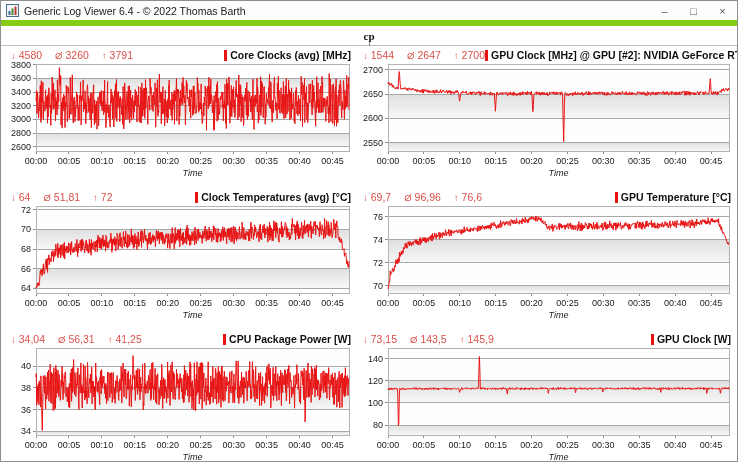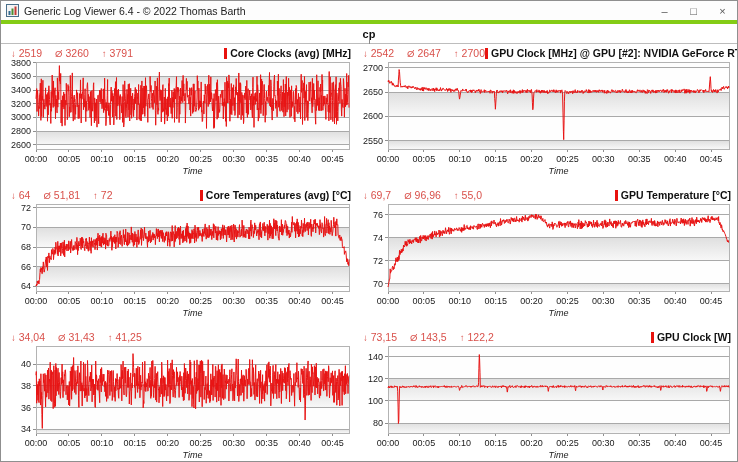--- a/index.html
+++ b/index.html
@@ -2,27 +2,27 @@
 <html><head>
 <meta charset="utf-8">
 <style>
   html,body{margin:0;padding:0;}
   body{
     width:738px;height:462px;box-sizing:border-box;overflow:hidden;
     background:#ffffff;border:1px solid #8f8f8f;
     font-family:"Liberation Sans",sans-serif;
     -webkit-font-smoothing:antialiased;
   }
-  .titlebar{height:19px;display:flex;align-items:center;background:#fdfdfd;border-bottom:4px solid #84cc16;}
+  .titlebar{height:19px;display:flex;align-items:center;background:#fdfdfd;border-bottom:6px solid #84cc16;}
   .app-icon{width:13px;height:13px;margin-left:5px;flex:0 0 auto;}
   .win-title{flex:1;font-size:10.5px;color:#222;margin-left:5px;white-space:nowrap;}
   .win-controls{display:flex;height:100%;}
   .win-btn{width:29px;height:100%;display:flex;align-items:center;justify-content:center;
     font-size:11px;color:#565656;cursor:default;}
-  .tabbar{position:relative;height:20px;}
+  .tabbar{position:relative;height:20px;font-family:Liberation Serif, serif;}
   .tab-label{position:absolute;left:50%;top:4px;transform:translateX(-50%);
     font-size:11px;font-weight:bold;color:#111;}
   .tab-underline{position:absolute;left:0;right:0;bottom:0;height:0;border-bottom:1px solid #bdbdbd;}
   .tab-tick{position:absolute;left:50%;bottom:0;height:4px;width:0;border-left:1px solid #8a8a8a;}
   .grid{display:grid;grid-template-columns:344px 372px;column-gap:8px;row-gap:11px;
     padding:2px 0 0 8px;}
   .chart{display:flex;flex-direction:column;}
   .chart-header{height:14px;display:flex;align-items:center;justify-content:space-between;padding:0 2px;}
   .stats{display:flex;gap:13px;font-size:10.5px;color:#d9504a;white-space:nowrap;}
   .stat{display:flex;align-items:baseline;gap:3px;}
@@ -55,21 +55,21 @@
   <div class="tab-tick"></div>
 </div>
 
 <div class="grid">
 
   <div class="chart">
     <div class="chart-header">
       <div class="stats" style="color: rgb(217, 80, 74);">
         <span class="stat">
             <span class="g">↓</span>
-            <span>2519</span>
+            <span>4580</span>
           </span>
         <span class="stat">
             <span class="g">Ø</span>
             <span>3260</span>
           </span>
         <span class="stat">
             <span class="g">↑</span>
             <span>3791</span>
           </span>
       </div>
@@ -138,21 +138,21 @@
         <rect x="27" y="2" width="313" height="87" fill="none" stroke="#b3b3b3" shape-rendering="crispEdges"></rect>
         <polyline points="27.0,38.80 27.3,34.18 27.7,28.57 28.0,51.49 28.3,38.31 28.6,30.48 29.0,37.36 29.3,44.66 29.6,56.08 30.0,46.70 30.3,48.56 30.6,34.90 31.0,32.27 31.3,23.10 31.6,41.76 31.9,60.40 32.3,18.84 32.6,56.40 32.9,37.33 33.3,36.17 33.6,40.34 33.9,20.27 34.3,57.38 34.6,42.42 34.9,39.31 35.2,46.70 35.6,45.21 35.9,49.16 36.2,37.66 36.6,27.85 36.9,45.33 37.2,46.43 37.6,34.73 37.9,44.26 38.2,34.39 38.5,61.24 38.9,32.52 39.2,54.88 39.5,30.72 39.9,25.77 40.2,30.28 40.5,39.34 40.9,45.22 41.2,43.25 41.5,48.54 41.8,63.46 42.2,31.46 42.5,51.25 42.8,34.63 43.2,15.07 43.5,34.04 43.8,38.21 44.2,47.46 44.5,20.95 44.8,44.53 45.1,46.33 45.5,30.68 45.8,31.08 46.1,27.77 46.5,58.89 46.8,35.37 47.1,44.31 47.4,39.00 47.8,50.40 48.1,52.88 48.4,17.83 48.8,47.17 49.1,31.62 49.4,32.03 49.8,39.65 50.1,18.59 50.4,5.61 50.7,21.20 51.1,15.28 51.4,23.94 51.7,13.42 52.1,62.97 52.4,40.23 52.7,41.43 53.1,66.14 53.4,47.83 53.7,35.74 54.0,47.27 54.4,41.10 54.7,31.94 55.0,49.07 55.4,39.92 55.7,33.89 56.0,65.48 56.4,40.34 56.7,41.35 57.0,45.10 57.3,23.32 57.7,42.54 58.0,44.88 58.3,59.73 58.7,56.45 59.0,24.56 59.3,31.16 59.7,26.31 60.0,35.60 60.3,56.71 60.6,46.90 61.0,52.55 61.3,15.45 61.6,28.28 62.0,52.20 62.3,39.32 62.6,36.36 63.0,29.71 63.3,12.92 63.6,44.31 63.9,53.65 64.3,61.08 64.6,39.19 64.9,36.36 65.3,35.05 65.6,42.49 65.9,59.54 66.2,45.14 66.6,54.30 66.9,39.09 67.2,38.76 67.6,29.88 67.9,36.61 68.2,46.92 68.6,32.65 68.9,43.42 69.2,58.65 69.5,50.14 69.9,44.83 70.2,58.40 70.5,33.60 70.9,33.85 71.2,38.35 71.5,19.89 71.9,38.76 72.2,63.02 72.5,33.88 72.8,39.33 73.2,38.58 73.5,31.66 73.8,31.61 74.2,17.83 74.5,49.68 74.8,38.88 75.2,47.19 75.5,44.62 75.8,34.48 76.1,28.75 76.5,43.93 76.8,61.59 77.1,41.09 77.5,42.80 77.8,51.25 78.1,26.04 78.5,22.69 78.8,29.29 79.1,41.66 79.4,34.39 79.8,50.34 80.1,36.59 80.4,48.19 80.8,41.38 81.1,57.63 81.4,31.47 81.8,49.64 82.1,50.24 82.4,65.73 82.7,30.94 83.1,30.36 83.4,49.02 83.7,51.21 84.1,42.20 84.4,25.12 84.7,22.74 85.0,46.08 85.4,62.90 85.7,37.90 86.0,60.92 86.4,42.77 86.7,46.72 87.0,58.08 87.4,39.02 87.7,55.29 88.0,67.16 88.3,43.45 88.7,43.31 89.0,35.27 89.3,55.74 89.7,63.79 90.0,34.79 90.3,34.94 90.7,30.23 91.0,41.90 91.3,30.55 91.6,37.02 92.0,43.75 92.3,28.47 92.6,41.60 93.0,48.74 93.3,47.04 93.6,39.03 94.0,42.05 94.3,28.84 94.6,52.60 94.9,42.97 95.3,50.26 95.6,18.09 95.9,38.20 96.3,41.20 96.6,48.62 96.9,65.66 97.3,59.80 97.6,42.58 97.9,48.33 98.2,35.52 98.6,19.53 98.9,50.80 99.2,45.23 99.6,55.43 99.9,42.78 100.2,45.14 100.6,56.53 100.9,62.08 101.2,64.94 101.5,44.54 101.9,31.15 102.2,27.06 102.5,41.15 102.9,30.64 103.2,35.27 103.5,57.07 103.8,33.34 104.2,41.82 104.5,36.20 104.8,64.91 105.2,53.73 105.5,28.60 105.8,34.02 106.2,35.66 106.5,21.68 106.8,56.21 107.1,45.24 107.5,17.54 107.8,59.51 108.1,29.88 108.5,37.91 108.8,46.09 109.1,40.61 109.5,29.14 109.8,37.06 110.1,44.49 110.4,36.47 110.8,59.61 111.1,34.71 111.4,34.50 111.8,43.51 112.1,45.52 112.4,44.71 112.8,52.93 113.1,36.53 113.4,51.99 113.7,62.40 114.1,24.56 114.4,42.63 114.7,67.02 115.1,62.74 115.4,41.50 115.7,20.91 116.1,32.56 116.4,38.89 116.7,56.40 117.0,57.68 117.4,48.93 117.7,39.96 118.0,29.33 118.4,43.87 118.7,34.43 119.0,57.16 119.3,24.28 119.7,39.49 120.0,49.92 120.3,23.66 120.7,61.01 121.0,45.24 121.3,37.97 121.7,28.29 122.0,54.83 122.3,35.95 122.6,58.27 123.0,52.01 123.3,45.72 123.6,33.15 124.0,41.19 124.3,46.92 124.6,56.59 125.0,38.99 125.3,49.96 125.6,36.28 125.9,33.35 126.3,27.42 126.6,43.60 126.9,34.78 127.3,29.51 127.6,33.87 127.9,60.06 128.3,37.07 128.6,38.50 128.9,32.96 129.2,44.76 129.6,24.48 129.9,35.84 130.2,59.23 130.6,48.48 130.9,44.24 131.2,60.44 131.6,36.99 131.9,25.31 132.2,61.01 132.5,51.16 132.9,20.91 133.2,54.37 133.5,52.79 133.9,28.14 134.2,41.87 134.5,47.69 134.9,25.98 135.2,54.05 135.5,26.00 135.8,56.48 136.2,43.81 136.5,17.68 136.8,46.21 137.2,30.21 137.5,25.75 137.8,33.88 138.1,38.82 138.5,47.30 138.8,62.37 139.1,39.73 139.5,37.83 139.8,33.88 140.1,37.15 140.5,43.17 140.8,48.25 141.1,16.34 141.4,26.84 141.8,31.61 142.1,25.45 142.4,38.27 142.8,41.69 143.1,47.48 143.4,33.19 143.8,36.58 144.1,49.46 144.4,30.24 144.7,35.49 145.1,35.53 145.4,42.72 145.7,39.26 146.1,20.96 146.4,50.18 146.7,65.20 147.1,47.73 147.4,26.21 147.7,35.20 148.0,44.72 148.4,17.85 148.7,52.27 149.0,54.36 149.4,47.89 149.7,50.30 150.0,26.49 150.4,12.03 150.7,35.93 151.0,40.66 151.3,40.00 151.7,29.72 152.0,35.62 152.3,61.93 152.7,30.54 153.0,30.27 153.3,52.21 153.7,25.97 154.0,24.64 154.3,51.46 154.6,48.55 155.0,47.96 155.3,36.99 155.6,64.09 156.0,55.94 156.3,28.38 156.6,49.42 156.9,48.10 157.3,54.66 157.6,50.95 157.9,38.81 158.3,61.00 158.6,38.41 158.9,36.79 159.3,56.32 159.6,23.64 159.9,25.89 160.2,18.07 160.6,38.89 160.9,47.05 161.2,37.94 161.6,47.59 161.9,47.63 162.2,53.65 162.6,47.02 162.9,30.15 163.2,58.31 163.5,37.49 163.9,47.54 164.2,32.05 164.5,42.26 164.9,40.00 165.2,28.41 165.5,62.35 165.9,29.18 166.2,36.81 166.5,39.06 166.8,29.58 167.2,25.83 167.5,16.70 167.8,58.80 168.2,47.53 168.5,27.10 168.8,31.75 169.2,31.74 169.5,27.58 169.8,40.60 170.1,62.59 170.5,36.23 170.8,54.27 171.1,29.35 171.5,28.17 171.8,43.53 172.1,37.12 172.5,40.90 172.8,29.00 173.1,20.49 173.4,27.87 173.8,42.70 174.1,15.45 174.4,35.85 174.8,23.82 175.1,38.17 175.4,40.86 175.7,38.43 176.1,33.29 176.4,63.07 176.7,50.45 177.1,26.35 177.4,18.38 177.7,29.64 178.1,21.31 178.4,35.38 178.7,37.21 179.0,34.97 179.4,41.17 179.7,41.69 180.0,44.07 180.4,36.59 180.7,27.76 181.0,50.02 181.4,37.39 181.7,56.11 182.0,28.40 182.3,35.15 182.7,27.60 183.0,30.77 183.3,43.27 183.7,53.38 184.0,45.72 184.3,23.92 184.7,51.76 185.0,23.85 185.3,46.26 185.6,34.74 186.0,30.86 186.3,49.48 186.6,51.25 187.0,51.49 187.3,50.28 187.6,47.50 188.0,37.97 188.3,15.68 188.6,29.53 188.9,20.91 189.3,44.76 189.6,50.23 189.9,28.12 190.3,48.50 190.6,40.77 190.9,45.21 191.3,41.09 191.6,47.07 191.9,32.23 192.2,21.95 192.6,52.17 192.9,50.17 193.2,61.58 193.6,61.15 193.9,53.50 194.2,41.60 194.5,41.05 194.9,53.98 195.2,34.86 195.5,36.45 195.9,43.00 196.2,23.94 196.5,34.04 196.9,26.16 197.2,38.41 197.5,68.41 197.8,37.40 198.2,31.62 198.5,24.53 198.8,34.97 199.2,46.56 199.5,36.12 199.8,15.27 200.2,44.21 200.5,24.14 200.8,41.61 201.1,33.44 201.5,42.03 201.8,16.87 202.1,39.28 202.5,32.65 202.8,33.93 203.1,44.12 203.5,50.94 203.8,46.23 204.1,38.59 204.4,42.47 204.8,68.38 205.1,33.58 205.4,67.51 205.8,49.92 206.1,43.37 206.4,29.64 206.8,31.39 207.1,40.66 207.4,37.20 207.7,22.55 208.1,59.25 208.4,19.72 208.7,27.62 209.1,57.84 209.4,44.89 209.7,36.16 210.1,52.62 210.4,49.63 210.7,51.33 211.0,44.20 211.4,34.34 211.7,37.26 212.0,37.57 212.4,31.46 212.7,30.45 213.0,32.88 213.3,45.67 213.7,29.97 214.0,30.56 214.3,58.98 214.7,42.29 215.0,46.54 215.3,38.63 215.7,45.68 216.0,22.20 216.3,48.94 216.6,61.30 217.0,41.69 217.3,66.47 217.6,17.17 218.0,24.57 218.3,43.00 218.6,21.23 219.0,42.98 219.3,23.21 219.6,27.97 219.9,14.91 220.3,20.27 220.6,40.44 220.9,61.25 221.3,39.09 221.6,54.25 221.9,40.94 222.3,23.53 222.6,53.77 222.9,54.68 223.2,34.58 223.6,27.61 223.9,45.68 224.2,41.09 224.6,24.81 224.9,41.07 225.2,50.63 225.6,37.67 225.9,55.48 226.2,53.84 226.5,26.89 226.9,34.42 227.2,18.47 227.5,33.28 227.9,35.15 228.2,33.75 228.5,32.33 228.9,58.09 229.2,42.97 229.5,41.45 229.8,12.97 230.2,54.87 230.5,36.32 230.8,22.76 231.2,42.76 231.5,22.79 231.8,24.80 232.1,59.72 232.5,43.86 232.8,32.40 233.1,40.96 233.5,55.29 233.8,34.88 234.1,41.09 234.5,63.66 234.8,61.18 235.1,35.59 235.4,37.98 235.8,32.92 236.1,39.66 236.4,31.10 236.8,26.07 237.1,39.88 237.4,53.06 237.8,20.41 238.1,48.21 238.4,57.44 238.7,33.83 239.1,28.66 239.4,54.37 239.7,43.67 240.1,35.66 240.4,35.53 240.7,30.01 241.1,39.98 241.4,36.04 241.7,49.94 242.0,49.30 242.4,33.77 242.7,37.65 243.0,51.69 243.4,57.88 243.7,27.60 244.0,17.14 244.4,45.37 244.7,36.54 245.0,67.39 245.3,36.49 245.7,39.70 246.0,33.42 246.3,44.46 246.7,32.62 247.0,41.12 247.3,41.48 247.7,37.87 248.0,16.31 248.3,50.03 248.6,24.72 249.0,30.61 249.3,61.11 249.6,48.28 250.0,58.13 250.3,38.55 250.6,32.94 250.9,49.53 251.3,50.04 251.6,14.71 251.9,53.58 252.3,43.86 252.6,19.03 252.9,44.91 253.3,21.23 253.6,24.63 253.9,26.07 254.2,55.71 254.6,44.55 254.9,34.81 255.2,24.43 255.6,38.55 255.9,43.35 256.2,62.28 256.6,41.61 256.9,55.25 257.2,33.07 257.5,31.09 257.9,40.70 258.2,38.24 258.5,37.31 258.9,41.03 259.2,42.78 259.5,25.46 259.9,35.77 260.2,22.39 260.5,12.44 260.8,45.74 261.2,37.65 261.5,47.01 261.8,19.85 262.2,25.62 262.5,49.91 262.8,50.77 263.2,60.07 263.5,44.42 263.8,38.42 264.1,44.11 264.5,50.71 264.8,26.23 265.1,19.60 265.5,15.02 265.8,36.06 266.1,35.49 266.4,38.57 266.8,48.45 267.1,41.25 267.4,46.15 267.8,40.64 268.1,56.83 268.4,21.06 268.8,35.43 269.1,29.65 269.4,14.16 269.7,47.27 270.1,28.32 270.4,40.75 270.7,50.03 271.1,51.32 271.4,33.71 271.7,31.99 272.1,25.79 272.4,40.75 272.7,50.52 273.0,46.11 273.4,32.10 273.7,48.70 274.0,52.21 274.4,19.56 274.7,47.74 275.0,56.67 275.4,46.08 275.7,32.83 276.0,46.96 276.3,23.99 276.7,55.88 277.0,29.24 277.3,16.58 277.7,37.02 278.0,52.17 278.3,39.86 278.7,31.95 279.0,49.60 279.3,35.03 279.6,18.28 280.0,35.61 280.3,27.31 280.6,44.81 281.0,57.53 281.3,40.64 281.6,29.89 282.0,41.09 282.3,56.35 282.6,25.82 282.9,47.71 283.3,45.14 283.6,41.71 283.9,46.37 284.3,32.29 284.6,31.32 284.9,44.92 285.2,59.26 285.6,46.45 285.9,61.86 286.2,39.55 286.6,28.56 286.9,44.12 287.2,25.42 287.6,27.46 287.9,51.78 288.2,45.49 288.5,39.47 288.9,53.69 289.2,43.22 289.5,33.37 289.9,46.14 290.2,52.09 290.5,47.77 290.9,36.89 291.2,39.74 291.5,58.78 291.8,32.17 292.2,14.25 292.5,32.33 292.8,23.71 293.2,20.50 293.5,64.44 293.8,44.18 294.2,28.25 294.5,30.42 294.8,22.85 295.1,38.10 295.5,16.47 295.8,60.54 296.1,46.71 296.5,31.50 296.8,42.33 297.1,35.60 297.5,24.64 297.8,57.20 298.1,54.76 298.4,40.81 298.8,60.60 299.1,53.55 299.4,43.97 299.8,40.16 300.1,22.08 300.4,40.07 300.8,41.11 301.1,28.94 301.4,25.16 301.7,21.76 302.1,38.04 302.4,42.88 302.7,37.74 303.1,52.80 303.4,18.31 303.7,46.79 304.0,43.70 304.4,35.94 304.7,23.47 305.0,39.78 305.4,30.13 305.7,40.61 306.0,48.27 306.4,59.05 306.7,64.21 307.0,39.18 307.3,50.57 307.7,14.79 308.0,33.04 308.3,36.06 308.7,45.48 309.0,20.77 309.3,45.74 309.7,50.37 310.0,37.68 310.3,50.67 310.6,40.35 311.0,27.31 311.3,31.66 311.6,23.99 312.0,50.79 312.3,35.27 312.6,50.39 313.0,14.45 313.3,30.87 313.6,20.06 313.9,50.29 314.3,36.16 314.6,45.76 314.9,36.30 315.3,41.99 315.6,44.21 315.9,35.89 316.3,47.15 316.6,49.94 316.9,59.42 317.2,37.77 317.6,43.85 317.9,42.20 318.2,34.23 318.6,42.43 318.9,45.53 319.2,51.78 319.6,45.14 319.9,60.87 320.2,11.53 320.5,47.58 320.9,52.60 321.2,16.92 321.5,40.42 321.9,59.82 322.2,37.62 322.5,32.95 322.8,33.37 323.2,22.65 323.5,40.44 323.8,61.62 324.2,42.09 324.5,21.86 324.8,28.03 325.2,30.97 325.5,63.88 325.8,46.43 326.1,40.96 326.5,24.69 326.8,57.76 327.1,16.85 327.5,64.29 327.8,32.86 328.1,34.30 328.5,51.52 328.8,60.88 329.1,47.17 329.4,41.39 329.8,27.94 330.1,30.50 330.4,22.60 330.8,43.30 331.1,43.09 331.4,18.33 331.8,24.15 332.1,26.54 332.4,49.78 332.7,56.14 333.1,39.40 333.4,45.07 333.7,46.75 334.1,47.56 334.4,18.57 334.7,21.83 335.1,31.64 335.4,57.18 335.7,37.95 336.0,28.29 336.4,46.82 336.7,34.03 337.0,45.25 337.4,44.68 337.7,13.50 338.0,44.80 338.4,42.45 338.7,34.67 339.0,22.14 339.3,26.88 339.7,15.36 340.0,47.63" fill="none" stroke="#e81414" stroke-width="1" stroke-linejoin="round"></polyline>
       </svg>
   </div>
 
   <div class="chart">
     <div class="chart-header">
       <div class="stats" style="color: rgb(217, 80, 74);">
         <span class="stat">
             <span class="g">↓</span>
-            <span>2542</span>
+            <span>1544</span>
           </span>
         <span class="stat">
             <span class="g">Ø</span>
             <span>2647</span>
           </span>
         <span class="stat">
             <span class="g">↑</span>
             <span>2700</span>
           </span>
       </div>
@@ -222,21 +222,21 @@
             <span class="g">Ø</span>
             <span>51,81</span>
           </span>
         <span class="stat">
             <span class="g">↑</span>
             <span>72</span>
           </span>
       </div>
       <div class="ctitle">
         <span class="legend" style="background: rgb(232, 18, 14);"></span>
-        <span>Core Temperatures (avg) [°C]</span>
+        <span>Clock Temperatures (avg) [°C]</span>
       </div>
     </div>
     <svg class="plot" width="344" height="117">
         <defs>
           <linearGradient id="gg2" x1="0" y1="0" x2="0" y2="1">
             <stop offset="0" stop-color="#dfdfdf"></stop>
             <stop offset="1" stop-color="#f8f8f8"></stop>
           </linearGradient>
         </defs>
         <rect x="27" y="2.00" width="313" height="3.91" fill="#fefefe"></rect>
@@ -292,21 +292,21 @@
         <span class="stat">
             <span class="g">↓</span>
             <span>69,7</span>
           </span>
         <span class="stat">
             <span class="g">Ø</span>
             <span>96,96</span>
           </span>
         <span class="stat">
             <span class="g">↑</span>
-            <span>55,0</span>
+            <span>76,6</span>
           </span>
       </div>
       <div class="ctitle">
         <span class="legend" style="background: rgb(232, 18, 14);"></span>
         <span>GPU Temperature [°C]</span>
       </div>
     </div>
     <svg class="plot" width="372" height="117">
         <defs>
           <linearGradient id="gg3" x1="0" y1="0" x2="0" y2="1">
@@ -359,26 +359,30 @@
 
   <div class="chart">
     <div class="chart-header">
       <div class="stats" style="color: rgb(217, 80, 74);">
         <span class="stat">
             <span class="g">↓</span>
             <span>34,04</span>
           </span>
         <span class="stat">
             <span class="g">Ø</span>
-            <span>31,43</span>
+            <span>56,31</span>
           </span>
         <span class="stat">
             <span class="g">↑</span>
             <span>41,25</span>
           </span>
+      </div>
+      <div class="ctitle">
+        <span class="legend" style="background: rgb(232, 18, 14);"></span>
+        <span>CPU Package Power [W]</span>
       </div>
     </div>
     <svg class="plot" width="344" height="117">
         <defs>
           <linearGradient id="gg4" x1="0" y1="0" x2="0" y2="1">
             <stop offset="0" stop-color="#dfdfdf"></stop>
             <stop offset="1" stop-color="#f8f8f8"></stop>
           </linearGradient>
         </defs>
         <rect x="27" y="2.00" width="313" height="18.37" fill="#fefefe"></rect>
@@ -430,21 +434,21 @@
         <span class="stat">
             <span class="g">↓</span>
             <span>73,15</span>
           </span>
         <span class="stat">
             <span class="g">Ø</span>
             <span>143,5</span>
           </span>
         <span class="stat">
             <span class="g">↑</span>
-            <span>122,2</span>
+            <span>145,9</span>
           </span>
       </div>
       <div class="ctitle">
         <span class="legend" style="background: rgb(232, 18, 14);"></span>
         <span>GPU Clock [W]</span>
       </div>
     </div>
     <svg class="plot" width="372" height="117">
         <defs>
           <linearGradient id="gg5" x1="0" y1="0" x2="0" y2="1">

